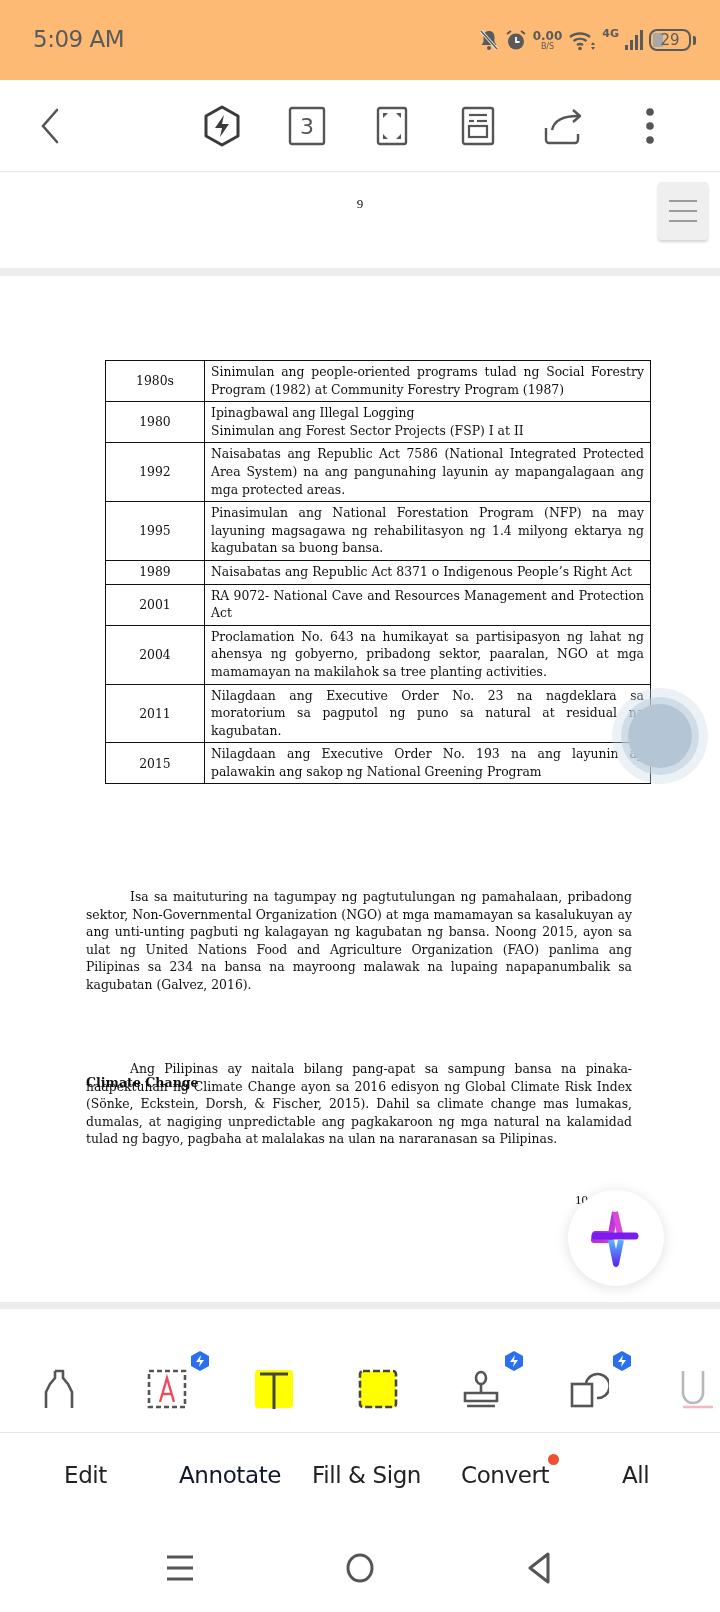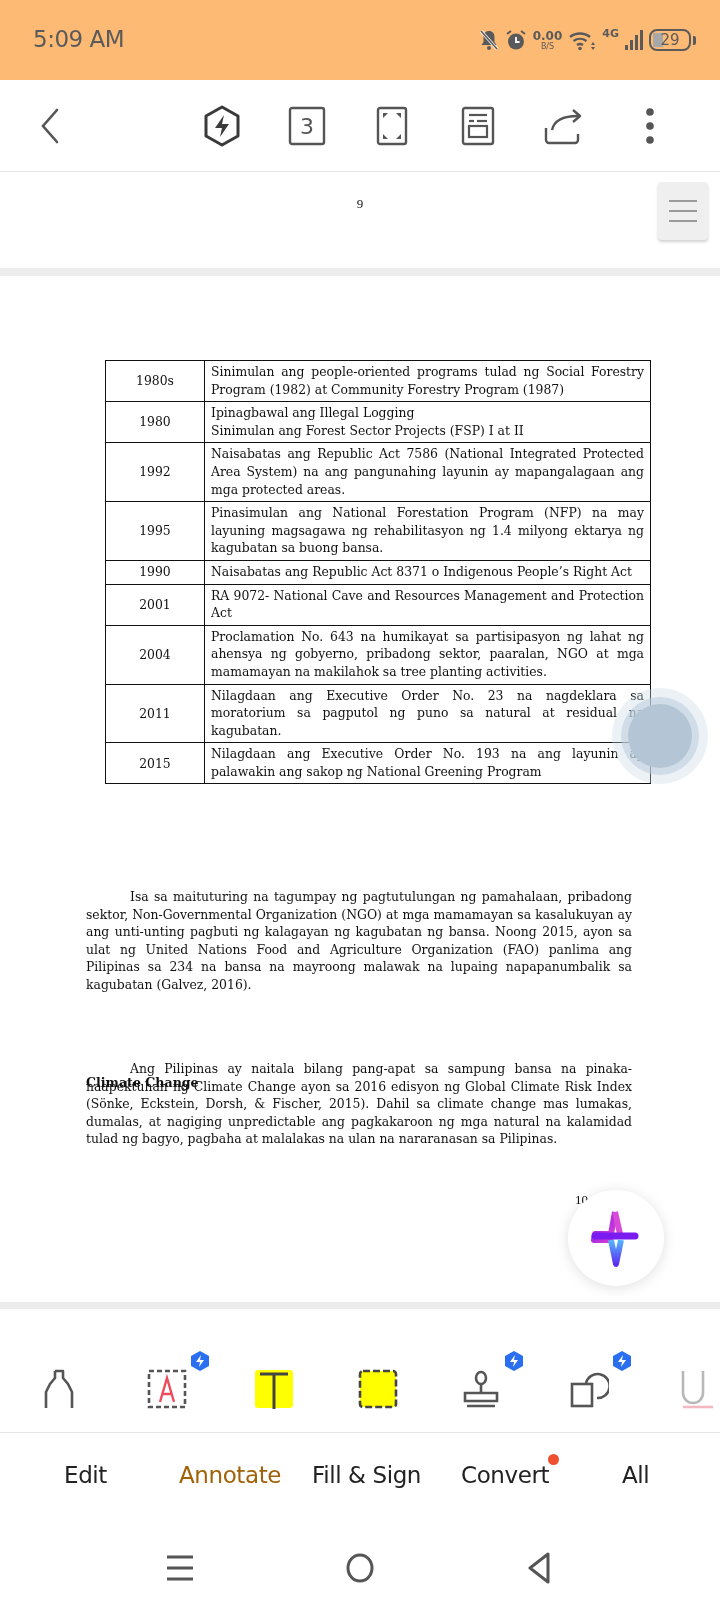--- a/index.html
+++ b/index.html
@@ -53,21 +53,21 @@
   .bottom-gap { position: absolute; left: 0; top: 1302px; width: 720px; height: 7px; background: #ececec; }
 
   
   .tools-row { position: absolute; left: 0; top: 1309px; width: 720px; height: 124px; background: #fff; border-bottom: 1px solid #e8e8e8; }
   .tool { position: absolute; top: 54px; width: 52px; height: 52px; display: flex; align-items: center; justify-content: center; }
   .pro-badge { position: absolute; top: -12px; right: -16px; width: 18px; height: 20px; }
 
   
   .tabs { position: absolute; left: 0; top: 1434px; width: 720px; height: 80px; }
   .tab { position: absolute; top: 28px; font-size: 23px; color: #222; font-family: "DejaVu Sans", sans-serif; letter-spacing: -0.4px; }
-  .tab.active { color: #a16207; }
+  .tab.active { color: #0f172a; }
   .tab .dot { position: absolute; right: -10px; top: -8px; width: 11px; height: 11px; border-radius: 50%; background: #ee5030; }
 
   
   .navbar { position: absolute; left: 0; top: 1514px; width: 720px; height: 98px; background: #fff; }
   .nav-btn { position: absolute; top: 34px; width: 40px; height: 40px; display: flex; align-items: center; justify-content: center; }
 </style>
 </head>
 <body>
 
 <div class="status-bar">
@@ -185,21 +185,21 @@
               <span class="line">Naisabatas ang Republic Act 7586 (National Integrated Protected Area System) na ang pangunahing layunin ay mapangalagaan ang mga protected areas.</span>
             </td>
           </tr>
           <tr>
             <td class="year">1995</td>
             <td class="desc">
               <span class="line">Pinasimulan ang National Forestation Program (NFP) na may layuning magsagawa ng rehabilitasyon ng 1.4 milyong ektarya ng kagubatan sa buong bansa.</span>
             </td>
           </tr>
           <tr>
-            <td class="year">1990</td>
+            <td class="year">1989</td>
             <td class="desc">
               <span class="line">Naisabatas ang Republic Act 8371 o Indigenous People’s Right Act</span>
             </td>
           </tr>
           <tr>
             <td class="year">2001</td>
             <td class="desc">
               <span class="line">RA 9072- National Cave and Resources Management and Protection Act</span>
             </td>
           </tr>

